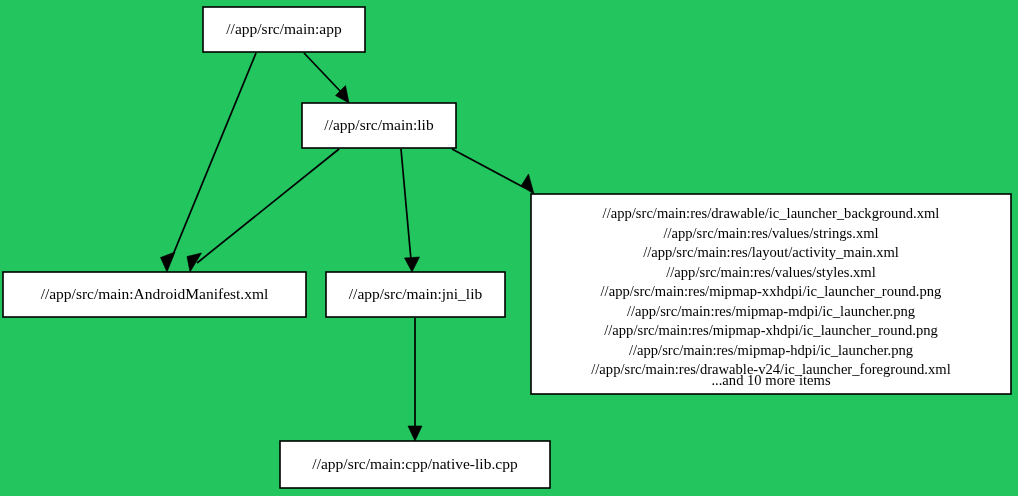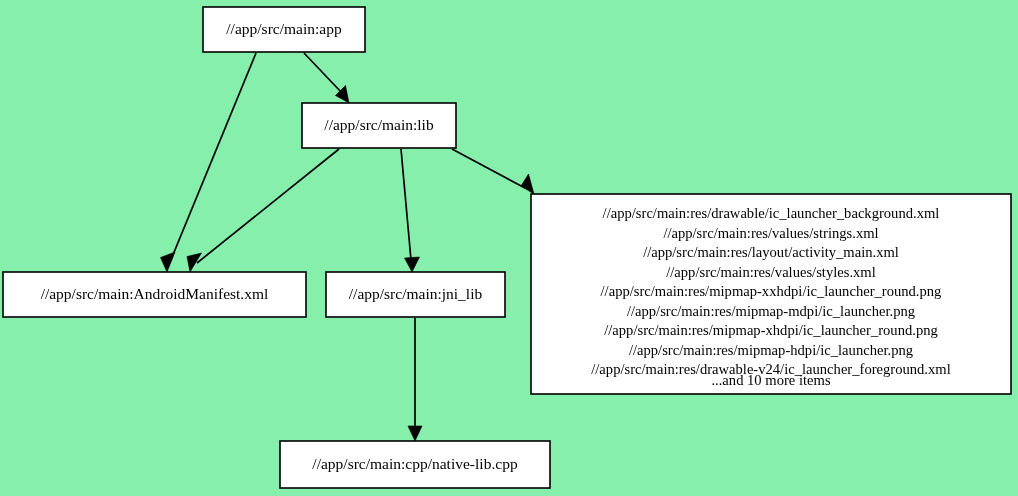--- a/index.html
+++ b/index.html
@@ -4,21 +4,21 @@
 <style>
   html, body {
     margin: 0;
     padding: 0;
     background: #ffffff;
   }
   #graph-root {
     position: relative;
     width: 1018px;
     height: 496px;
-    background: #86efac;
+    background: #22c55e;
     overflow: hidden;
     font-family: "Liberation Serif", "DejaVu Serif", serif;
   }
   svg#graph-canvas {
     position: absolute;
     top: 0;
     left: 0;
     width: 1018px;
     height: 496px;
     display: block;

